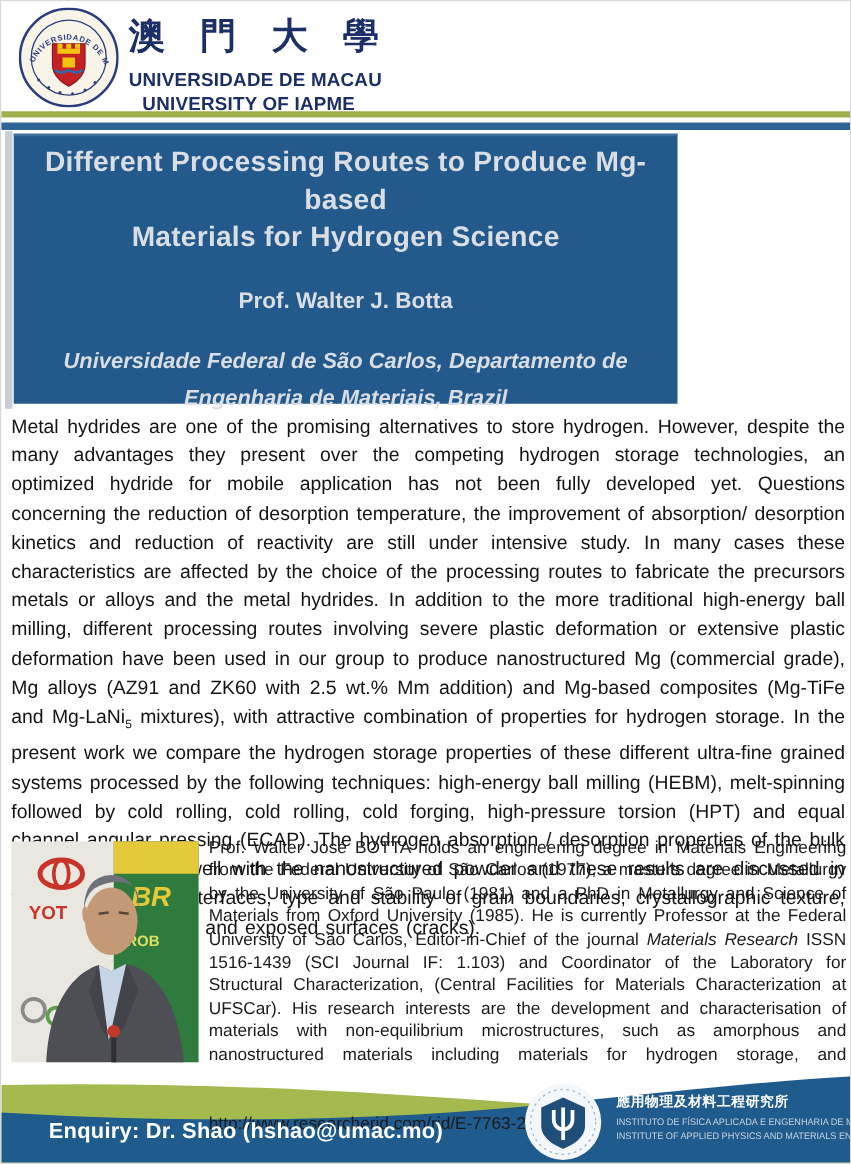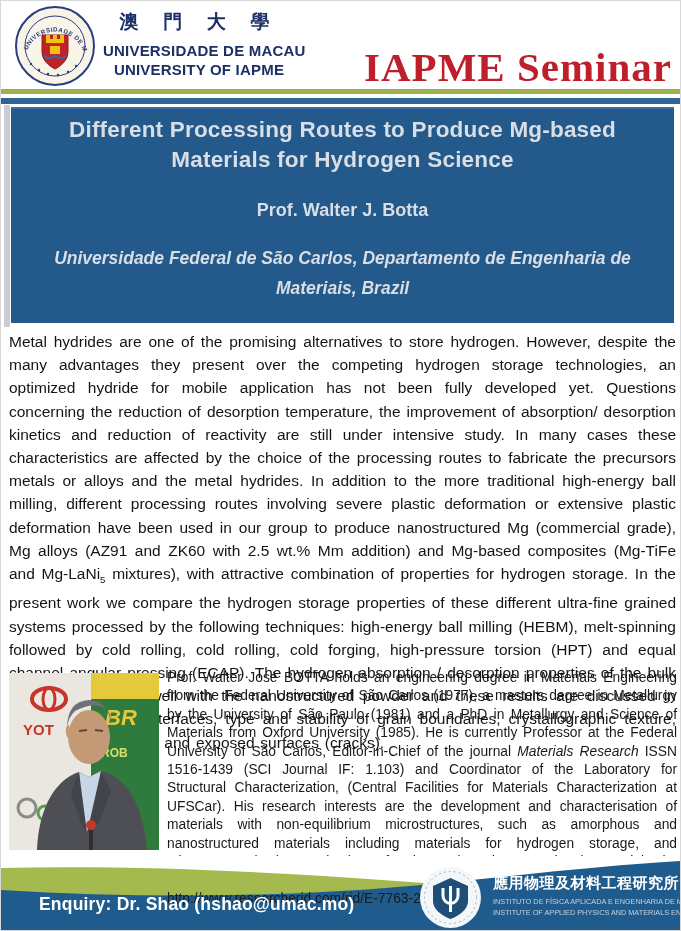--- a/index.html
+++ b/index.html
@@ -5,33 +5,33 @@
   * { margin:0; padding:0; box-sizing:border-box; }
   body { background:#888; font-family:"Liberation Sans", sans-serif; }
   .poster{
     position:relative; width:681px; height:931px; background:#fff;
     margin:0 auto; overflow:hidden; border:1px solid #d8d8d8;
   }
   
   .header{ position:absolute; left:0; top:0; width:681px; height:88px; background:#fff; }
   .um-seal{ position:absolute; left:14px; top:5px; width:80px; height:80px; }
   .um-names{ position:absolute; left:102px; top:8px; width:192px; text-align:center; color:#1c2f66; }
-  .um-cn{ font-size:19px; letter-spacing:9px; font-weight:bold; font-family:"DejaVu Serif", serif; white-space:nowrap; }
+  .um-cn{ font-size:29px; letter-spacing:9px; font-weight:bold; font-family:"DejaVu Serif", serif; white-space:nowrap; }
   .um-pt,.um-en{ font-size:15px; font-weight:bold; line-height:19px; letter-spacing:.2px; white-space:nowrap; }
   .um-pt{ margin-top:6px; }
   .seminar-title{
     position:absolute; right:10px; top:42px; font-family:"Liberation Serif", serif;
     font-weight:bold; font-size:41px; color:#bf1e2b; letter-spacing:1px; white-space:nowrap;
   }
   .rule-green{ position:absolute; left:0; top:88px; width:681px; height:5px; background:#9fb04c; }
   .rule-blue{ position:absolute; left:0; top:97px; width:681px; height:6px; background:#2f6497; }
   
   .banner-shadow{ position:absolute; left:3px; top:104px; width:6px; height:222px; background:#c9ced4; }
   .banner{
-    position:absolute; left:10px; top:106px; width:663px; height:216px;
+    position:absolute; left:10px; top:106px; width:531px; height:216px;
     background:#24598c; border-top:2px solid #3e6e9e; color:#d9dee5;
     display:flex; flex-direction:column; align-items:center; text-align:center;
   }
   .talk-title{ margin-top:6px; font-size:22.5px; font-weight:bold; line-height:30px; letter-spacing:.2px; }
   .speaker{ margin-top:25px; font-size:18px; font-weight:bold;text-align:center; }
   .affiliation{
     margin-top:22px; max-width:620px; font-size:17.5px; font-weight:bold; font-style:italic; line-height:30px;
   }
   .schedule{ margin-top:4px; font-size:19.5px; font-weight:bold; color:#97ac3e; white-space:nowrap; }
   
@@ -54,21 +54,21 @@
   }
   
   .footer{ position:absolute; left:0; top:855px; width:681px; height:76px; }
   .footer svg.wave{ position:absolute; left:0; top:0; }
   .enquiry{
     position:absolute; left:38px; top:38px; color:#ffffff; font-weight:bold;
     font-size:17.5px; letter-spacing:.2px; z-index:4; white-space:nowrap;
   }
   .iapme-logo{ position:absolute; left:418px; top:10px; width:63px; height:63px; z-index:4; }
   .institute{ position:absolute; left:492px; top:18px; width:186px; z-index:4; color:#fff; }
-  .inst-cn{ font-size:15px; font-weight:bold; letter-spacing:.5px; white-space:nowrap; }
+  .inst-cn{ font-size:11px; font-weight:bold; letter-spacing:.5px; white-space:nowrap; }
   .inst-pt,.inst-en{
     font-size:7.6px; color:#c7d2dd; line-height:10.5px; white-space:nowrap;
     transform:scaleX(.96); transform-origin:left;
   }
   .inst-pt{ margin-top:4px; }
 </style>
 </head>
 <body>
 
 <div class="poster">
@@ -95,21 +95,20 @@
       <circle cx="33" cy="68" r="1.2" fill="#2b3c7e"></circle>
         <circle cx="43" cy="69" r="1.2" fill="#2b3c7e"></circle>
       <circle cx="53" cy="66" r="1.2" fill="#2b3c7e"></circle>
         <circle cx="61" cy="60" r="1.2" fill="#2b3c7e"></circle>
     </svg>
     <div class="um-names">
       <div class="um-cn">澳 門 大 學</div>
       <div class="um-pt">UNIVERSIDADE DE MACAU</div>
       <div class="um-en">UNIVERSITY OF IAPME</div>
     </div>
-    <div class="seminar-title">IAPME Seminar</div>
   </div>
   <div class="rule-green"></div>
   <div class="rule-blue"></div>
 
   <div class="banner-shadow"></div>
   <div class="banner">
     <div class="talk-title">
       <div>Different Processing Routes to Produce Mg-based</div>
       <div>Materials for Hydrogen Science</div>
     </div>

